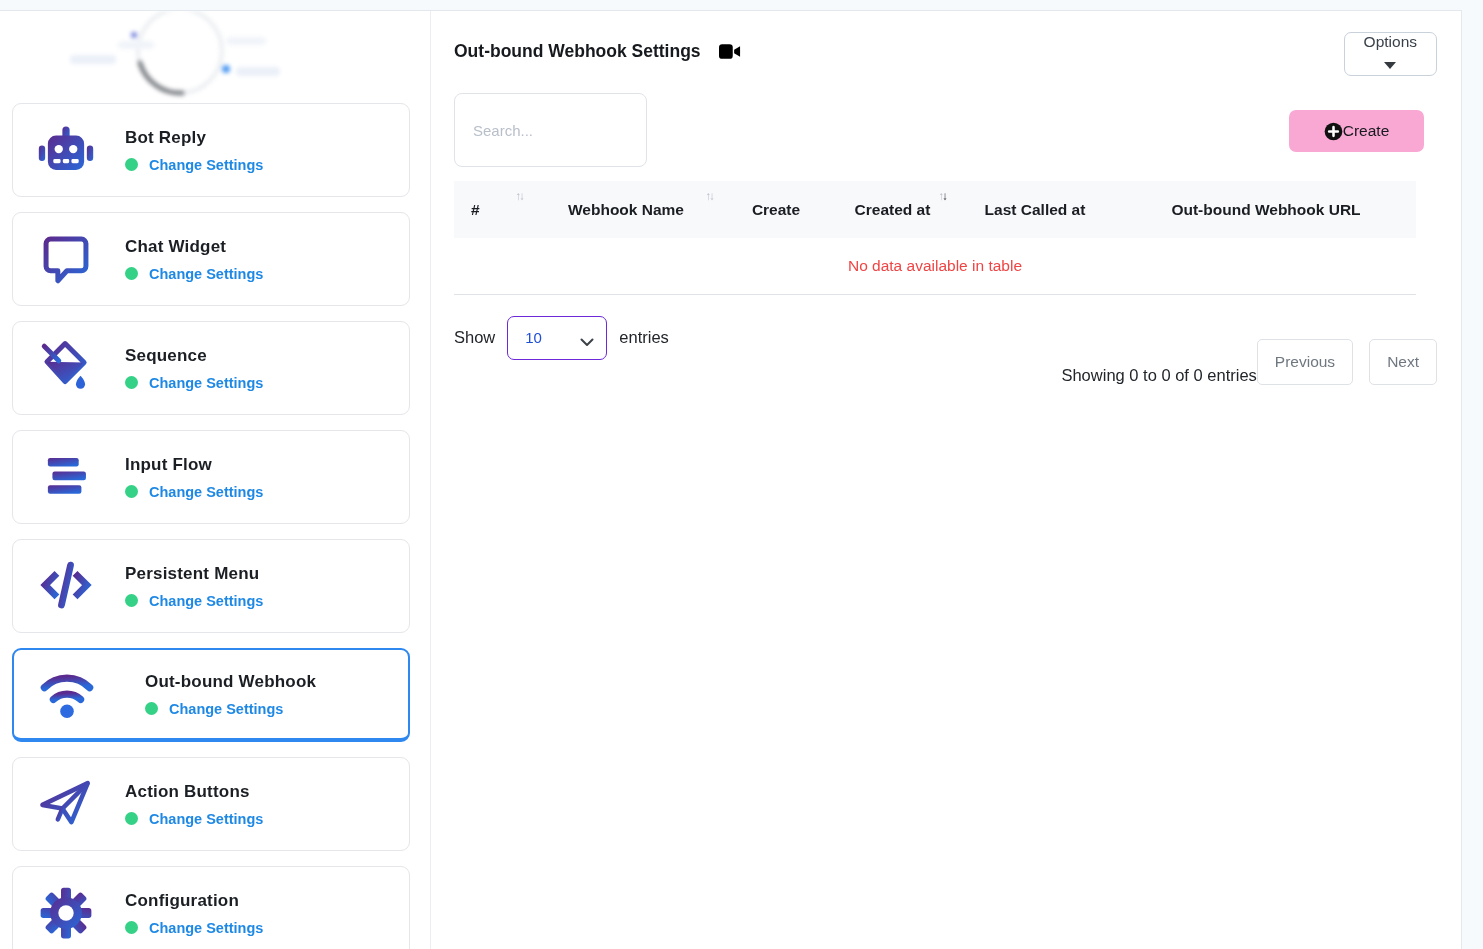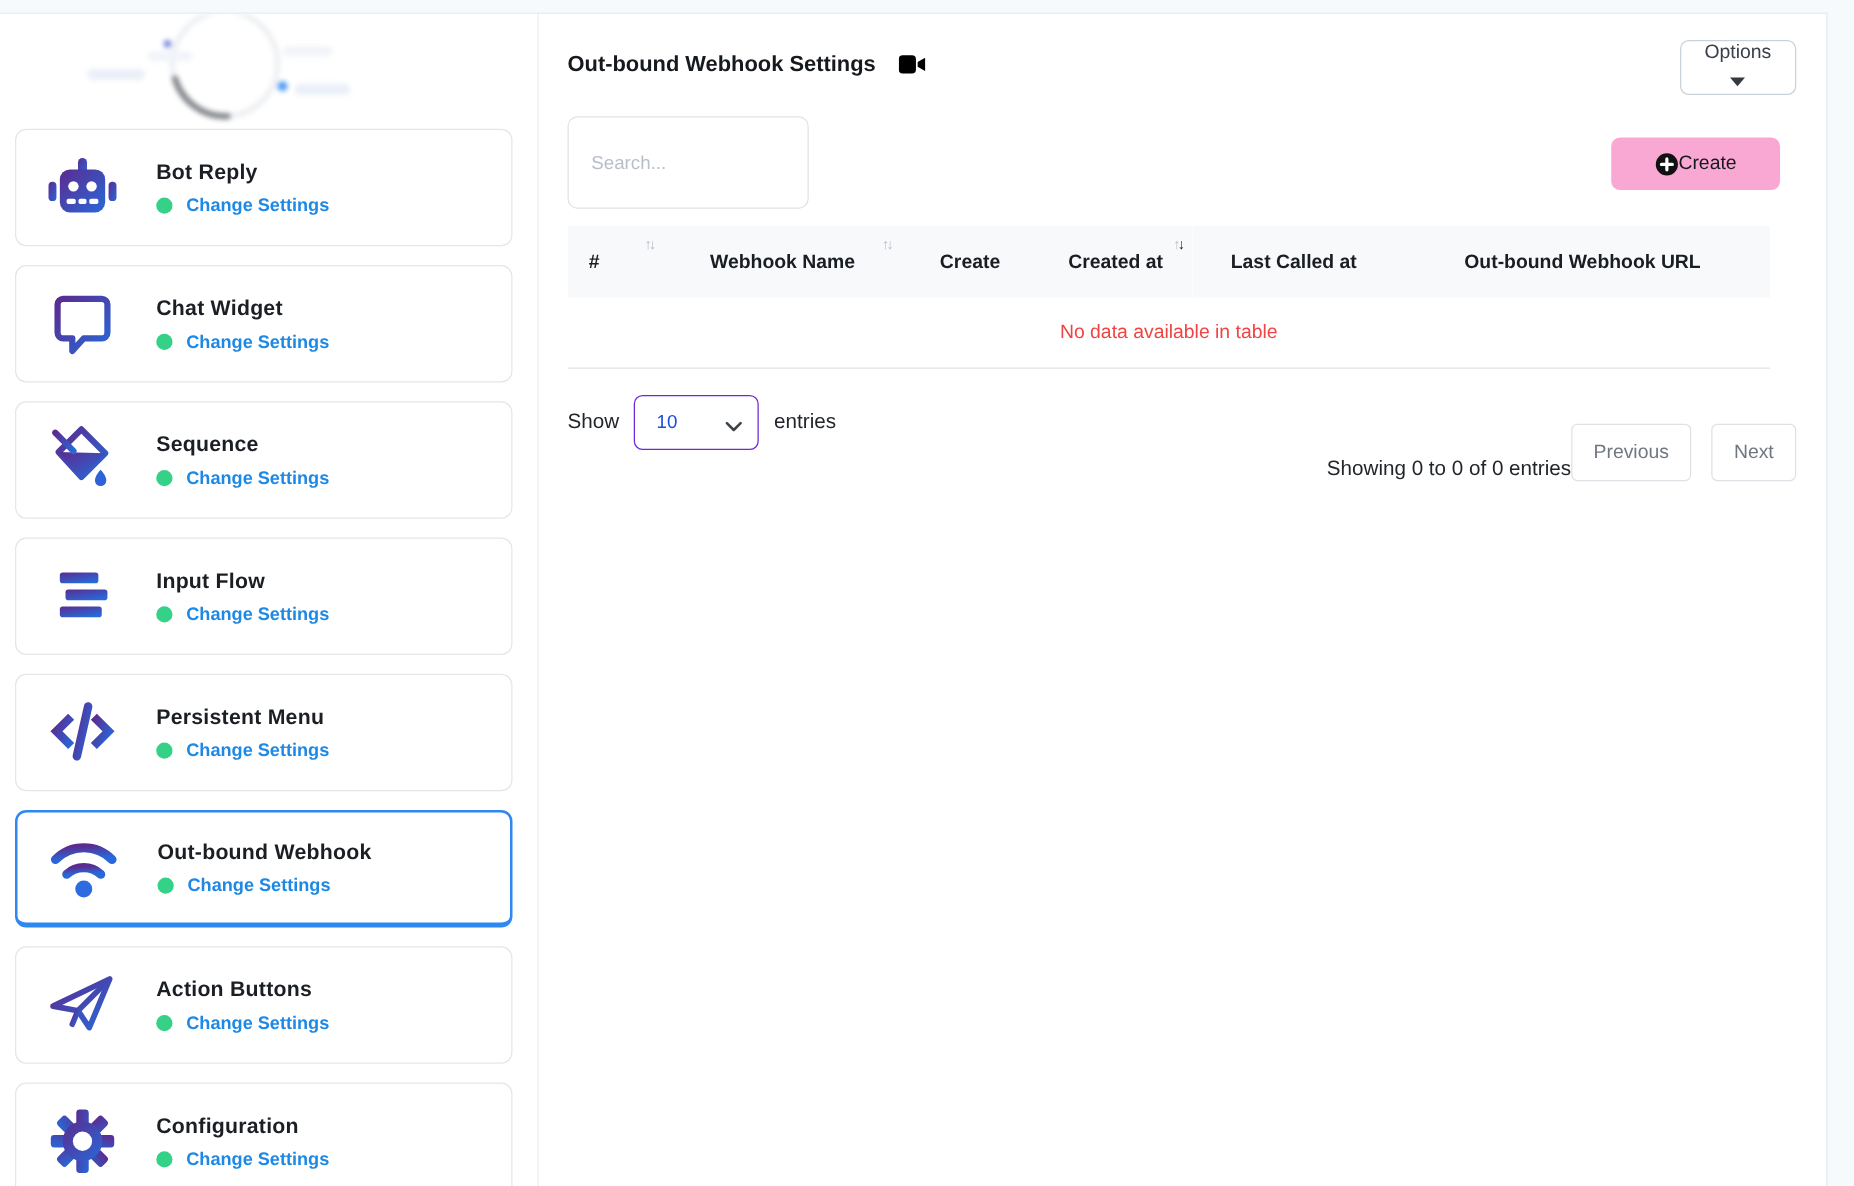--- a/index.html
+++ b/index.html
@@ -11,21 +11,21 @@
     background:#fff; border-top:1px solid #e3e8ef; border-right:1px solid #e5e9ee; overflow:hidden; }
 
   
   .sidebar { position:absolute; top:0; left:0; width:431px; height:100%;
     border-right:1px solid #eceef1; background:#fff; overflow:hidden; }
   .logo-area { height:92px; position:relative; overflow:hidden; }
   .logo-area svg { position:absolute; left:30px; top:0; filter:blur(2px); opacity:.85; }
 
   .card { margin:0 20px 15px 12px; height:94px; border:1px solid #e4e6ea; border-radius:9px;
     display:flex; align-items:center; background:#fff; cursor:pointer; }
-  .card.active { border:2px solid #2f88f0; border-bottom-width:4px; border-radius:9px; }
+  .card.active { border:2px solid #2f88f0; border-bottom-width:4px; border-radius:9px;gap:19px; }
   .card .icon-wrap { width:62px; height:62px; margin:0 28px 0 22px; flex:0 0 auto;
     display:flex; align-items:center; justify-content:center; }
   .card .txt { display:flex; flex-direction:column; gap:9px; }
   .card .title { font-size:17px; font-weight:600; color:#1b1f24; letter-spacing:.2px; }
   .card .row { display:flex; align-items:center; gap:11px; }
   .dot { width:13px; height:13px; border-radius:50%; background:#35d187; }
   .cs-link { font-size:14.5px; font-weight:700; color:#1e88e5; text-decoration:none; }
 
   
   .main { position:absolute; left:432px; top:0; right:0; bottom:0; padding:30px 24px 0 22px; }

